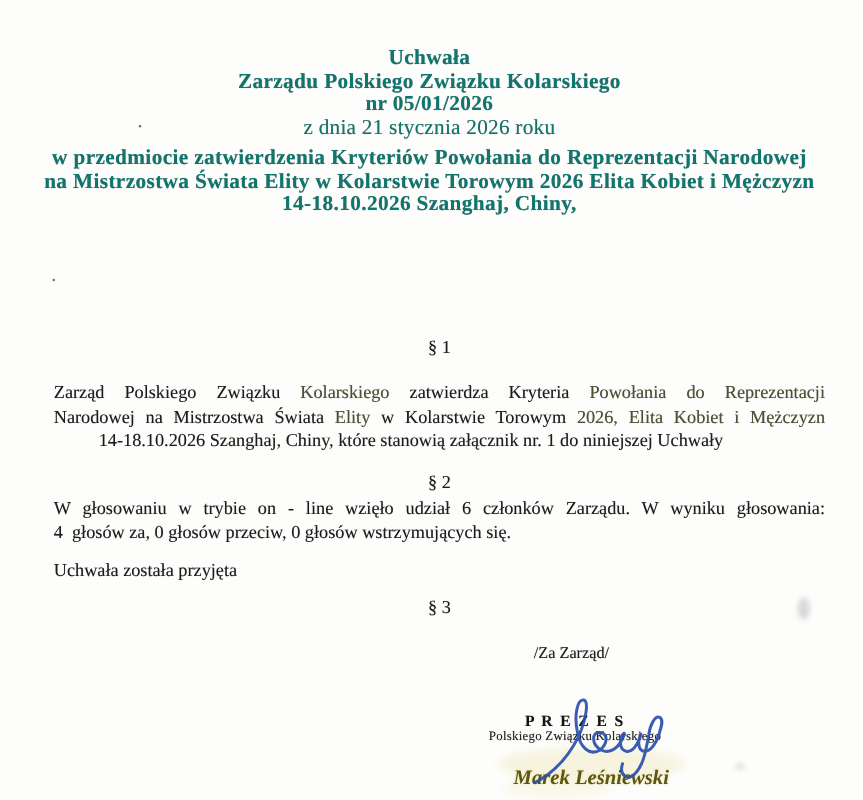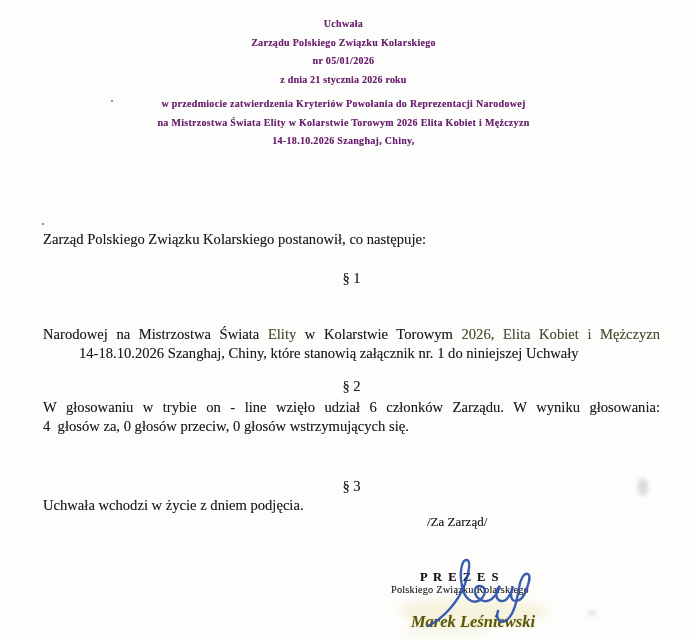--- a/index.html
+++ b/index.html
@@ -3,23 +3,23 @@
 <meta charset="utf-8">
 <style>
   html,body{margin:0;padding:0;background:#ffffff;}
   .page{
     position:relative;width:690px;height:640px;background:#fdfdfc;overflow:hidden;
     font-family:"Liberation Serif", serif;color:#1c1c1c;
     text-shadow:0 0 .6px rgba(30,30,30,.45);
   }
   .abs{position:absolute;}
   
-  .hdr{left:35px;top:15px;width:617px;text-align:center;
-       font-size:10px;font-weight:bold;letter-spacing:.3px;line-height:18.7px;color:#701a75;}
-  .hdr .plain{font-weight:bold;letter-spacing:.2px;}
+  .hdr{left:35px;top:37px;width:617px;text-align:center;
+       font-size:17px;font-weight:bold;letter-spacing:.3px;line-height:18.7px;color:#0f766e;}
+  .hdr .plain{font-weight:normal;letter-spacing:.2px;}
   .hdr .subject-first{margin-top:5px;}
   
   .body-line{font-size:14.6px;line-height:19px;white-space:nowrap;}
   .wrapline{left:43px;width:617px;}
   .just{white-space:normal;text-align:justify;text-align-last:justify;}
   .pre{white-space:pre;}
   .mark{left:43px;width:617px;text-align:center;font-size:14.6px;}
   .tint{color:#4a5233;}
   
   .signoff{left:427px;top:514px;font-size:13px;}
@@ -42,33 +42,33 @@
   <div class="abs hdr">
     <div>Uchwała</div>
     <div>Zarządu Polskiego Związku Kolarskiego</div>
     <div>nr 05/01/2026</div>
     <div class="plain">z dnia 21 stycznia 2026 roku</div>
     <div class="subject-first">w przedmiocie zatwierdzenia Kryteriów Powołania do Reprezentacji Narodowej</div>
     <div>na Mistrzostwa Świata Elity w Kolarstwie Torowym 2026 Elita Kobiet i Mężczyzn</div>
     <div>14-18.10.2026 Szanghaj, Chiny,</div>
   </div>
 
-  <div class="abs body-line" style="left:43px;top:230px;">Zarząd Polskiego Związku Kolarskiego postanowił, co następuje:</div>
 
   <div class="abs mark" style="top:270px;">§ 1</div>
+  <div class="abs body-line wrapline just" style="top:305px;"><span>Zarząd Polskiego Związku </span><span class="tint">Kolarskiego</span><span> zatwierdza Kryteria </span><span class="tint">Powołania do Reprezentacji</span></div>
   <div class="abs body-line wrapline just" style="top:325px;"><span>Narodowej na Mistrzostwa Świata </span><span class="tint">Elity</span><span> w Kolarstwie Torowym </span><span class="tint">2026, Elita Kobiet i Mężczyzn</span></div>
   <div class="abs body-line" style="left:43px;top:344px;margin-left:36px;">14-18.10.2026 Szanghaj, Chiny, które stanowią załącznik nr. 1 do niniejszej Uchwały</div>
 
   <div class="abs mark" style="top:378px;">§ 2</div>
   <div class="abs body-line wrapline just" style="top:398px;">W głosowaniu w trybie on - line wzięło udział 6 członków Zarządu. W wyniku głosowania:</div>
   <div class="abs body-line pre" style="left:43px;top:417px;">4  głosów za, 0 głosów przeciw, 0 głosów wstrzymujących się.</div>
 
+  <div class="abs body-line" style="left:43px;top:448px;">Uchwała została przyjęta</div>
 
   <div class="abs mark" style="top:478px;">§ 3</div>
-  <div class="abs body-line" style="left:43px;top:496px;">Uchwała wchodzi w życie z dniem podjęcia.</div>
 
   <div class="abs signoff">/Za Zarząd/</div>
 
   <div class="abs halo" style="left:398px;top:598px;width:150px;height:26px;"></div>
   <div class="abs halo" style="left:400px;top:624px;width:90px;height:14px;opacity:.6;"></div>
 
   <div class="abs sigblock">
     <div class="sig-role">P R E Z E S</div>
     <div class="sig-org">Polskiego Związku Kolarskiego</div>
     <div class="sig-name">Marek Leśniewski</div>

